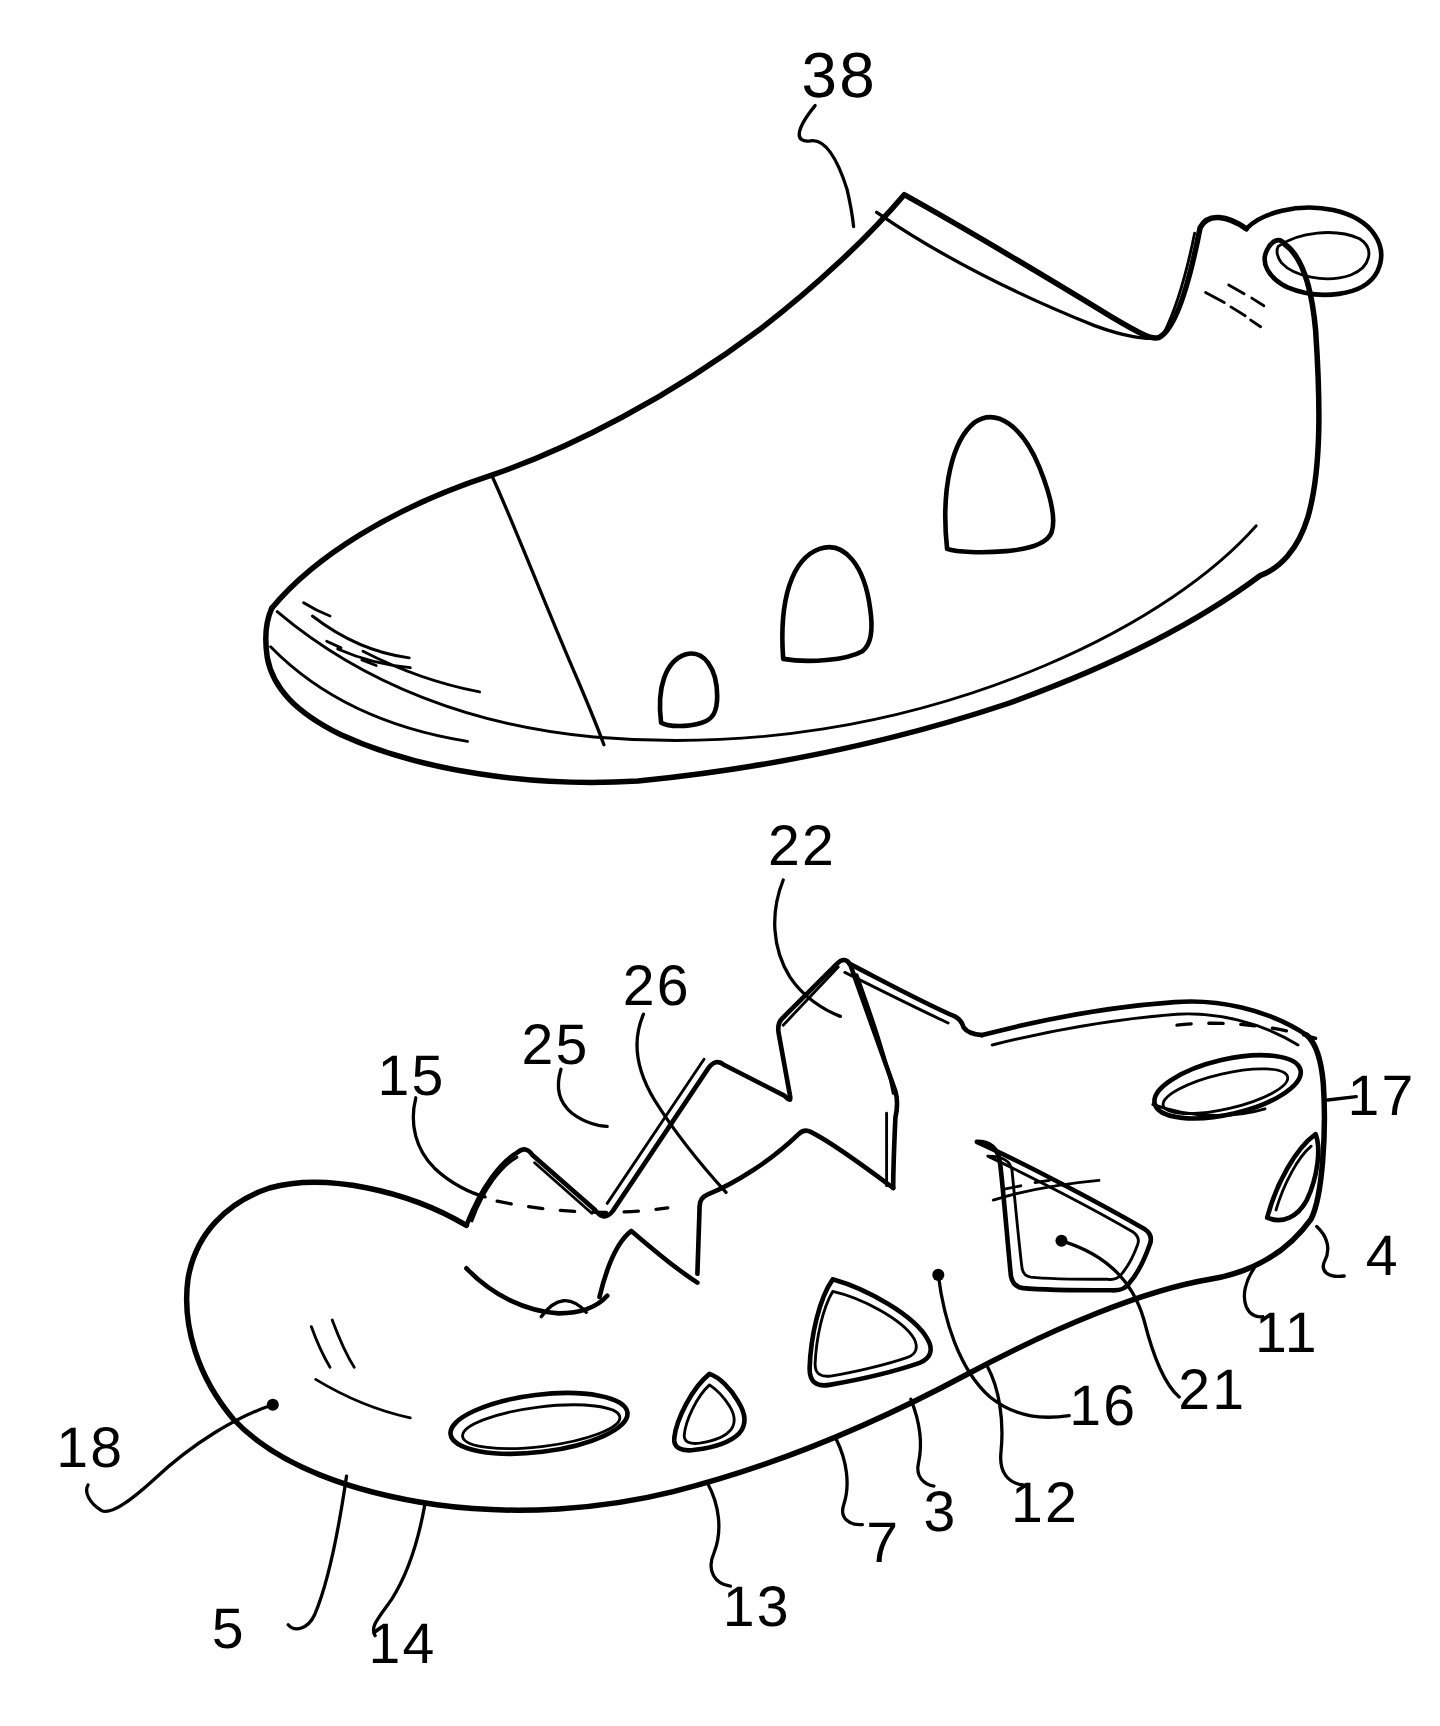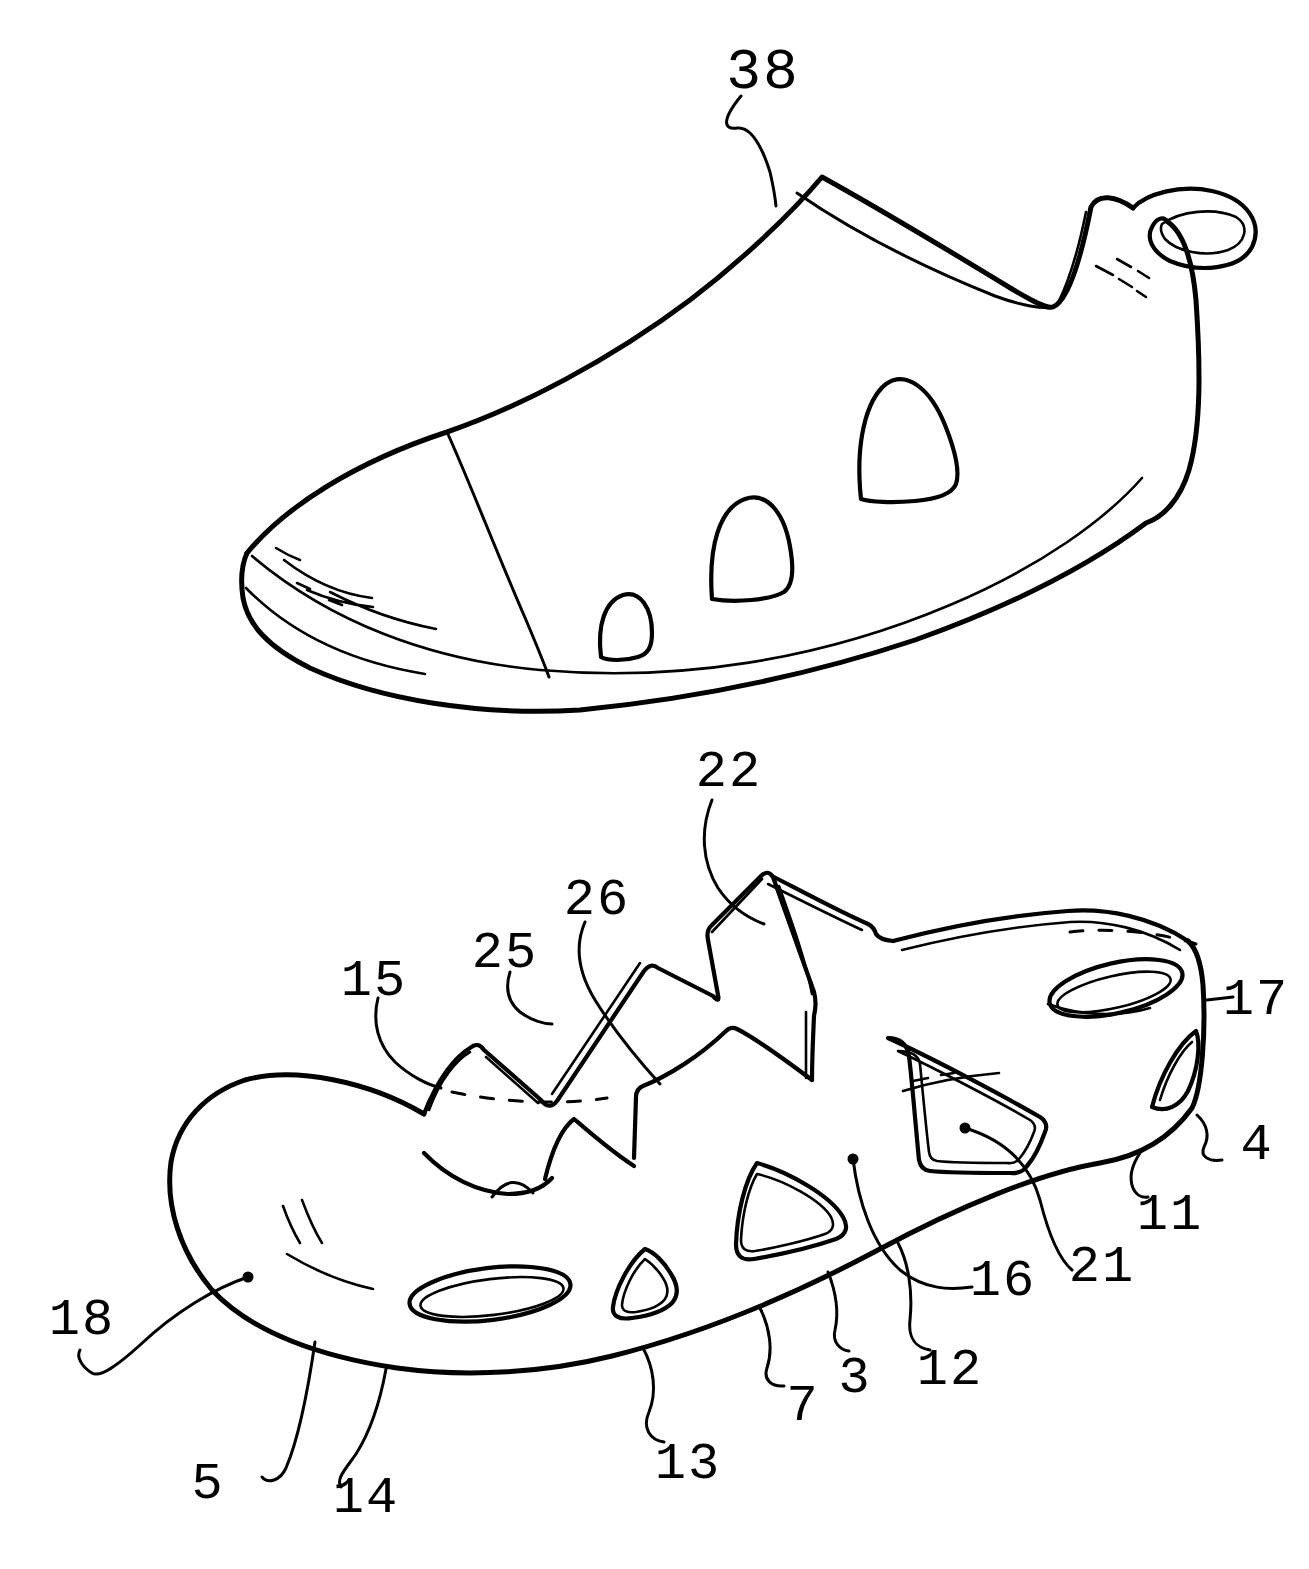--- a/index.html
+++ b/index.html
@@ -1,19 +1,19 @@
 <!DOCTYPE html>
 <html style="--ink: #000000; --bg: #ffffff;"><head>
 <meta charset="utf-8">
 <style>
   :root { --ink:#000000; --bg:#ffffff; }
   html,body { margin:0; padding:0; background:var(--bg); }
   .page {
     width:1309px; height:1569px; position:relative; background:var(--bg);
-    font-family:Liberation Mono, monospace; overflow:hidden;
+    font-family:Liberation Sans, sans-serif; overflow:hidden;
   }
   svg { display:block; color:var(--ink); }
   .ol  { fill:none; stroke:currentColor; stroke-width:5;   stroke-linecap:round; stroke-linejoin:round; }
   .ol4 { fill:none; stroke:currentColor; stroke-width:4.2; stroke-linecap:round; stroke-linejoin:round; }
   .dt  { fill:none; stroke:currentColor; stroke-width:2.6; stroke-linecap:round; stroke-linejoin:round; }
   .ld  { fill:none; stroke:currentColor; stroke-width:3;   stroke-linecap:round; stroke-linejoin:round; }
   .dsh { fill:none; stroke:currentColor; stroke-width:3;   stroke-linecap:round; stroke-dasharray:13 16; }
   .dot { fill:currentColor; stroke:none; }
   .num { fill:currentColor; font-size:52px; text-anchor:middle; letter-spacing:2px; }
   .numbig { font-size:58px; }

